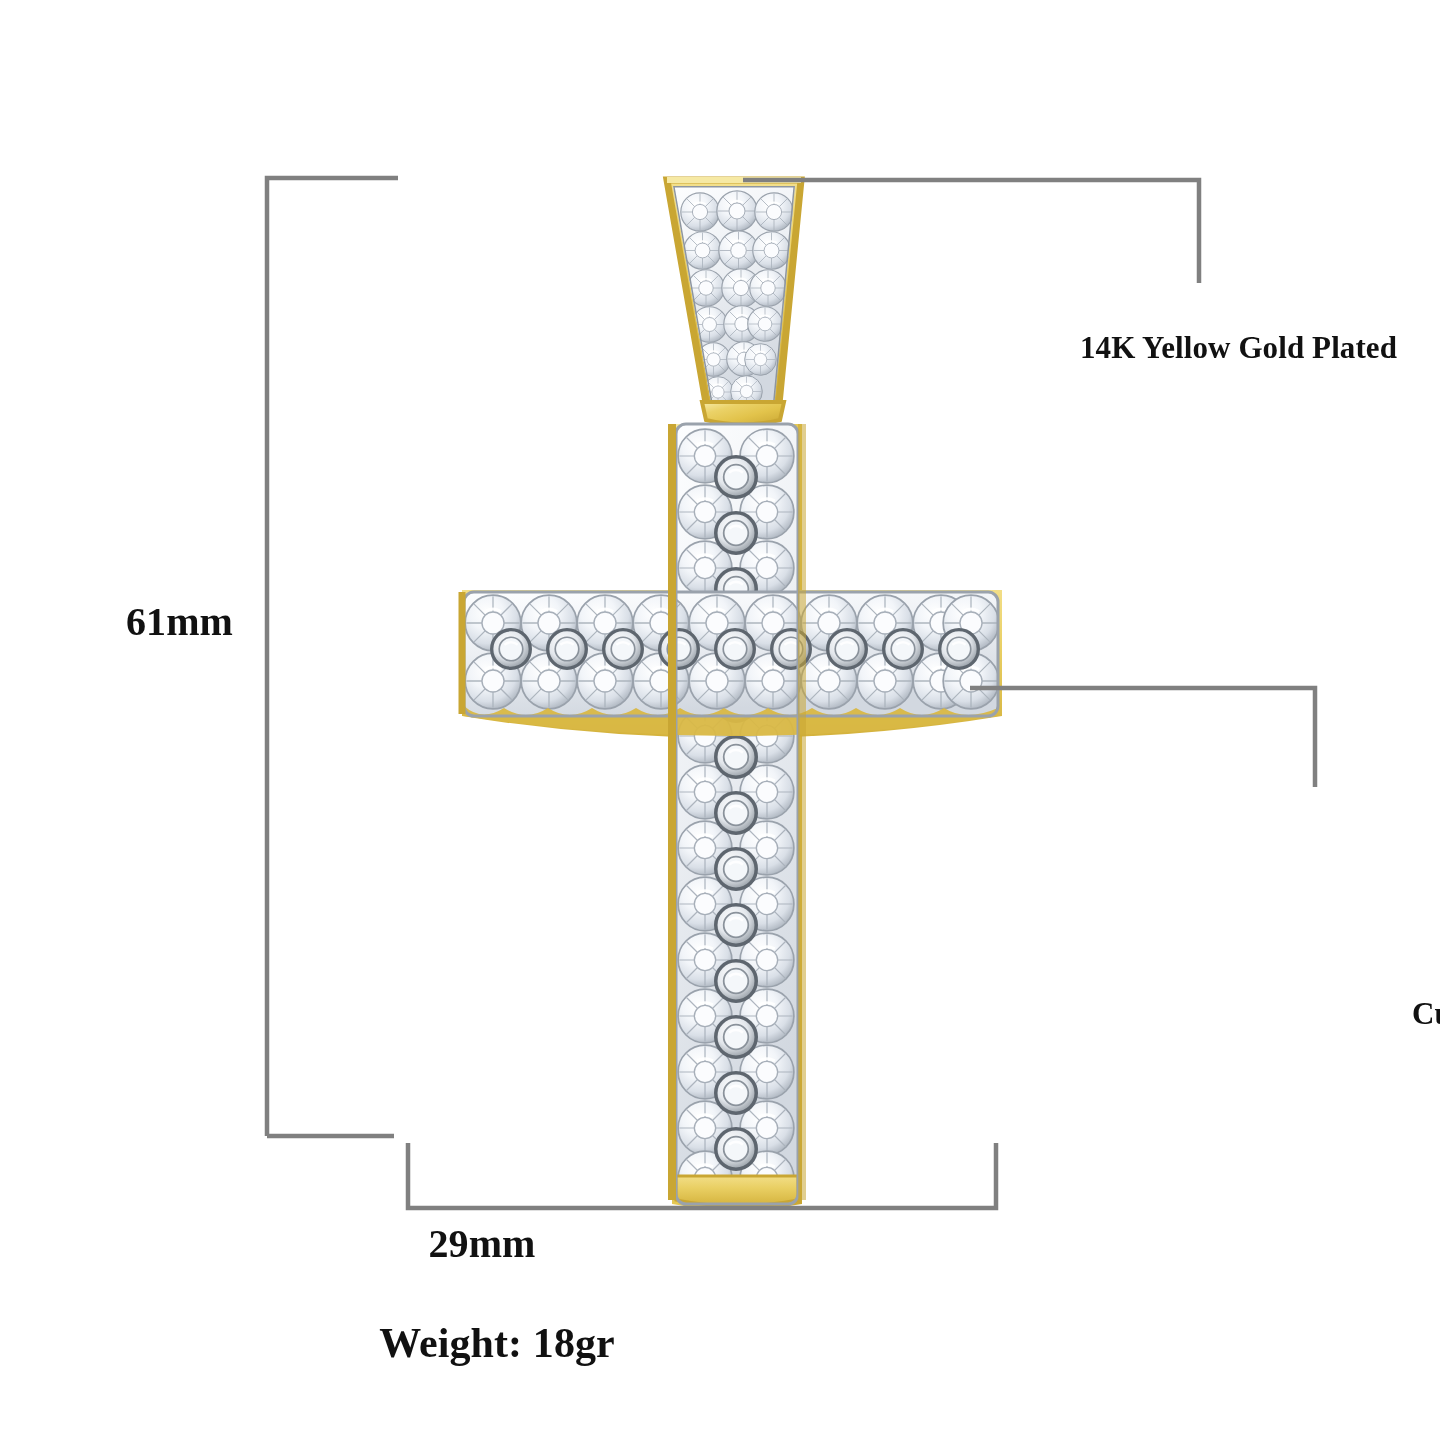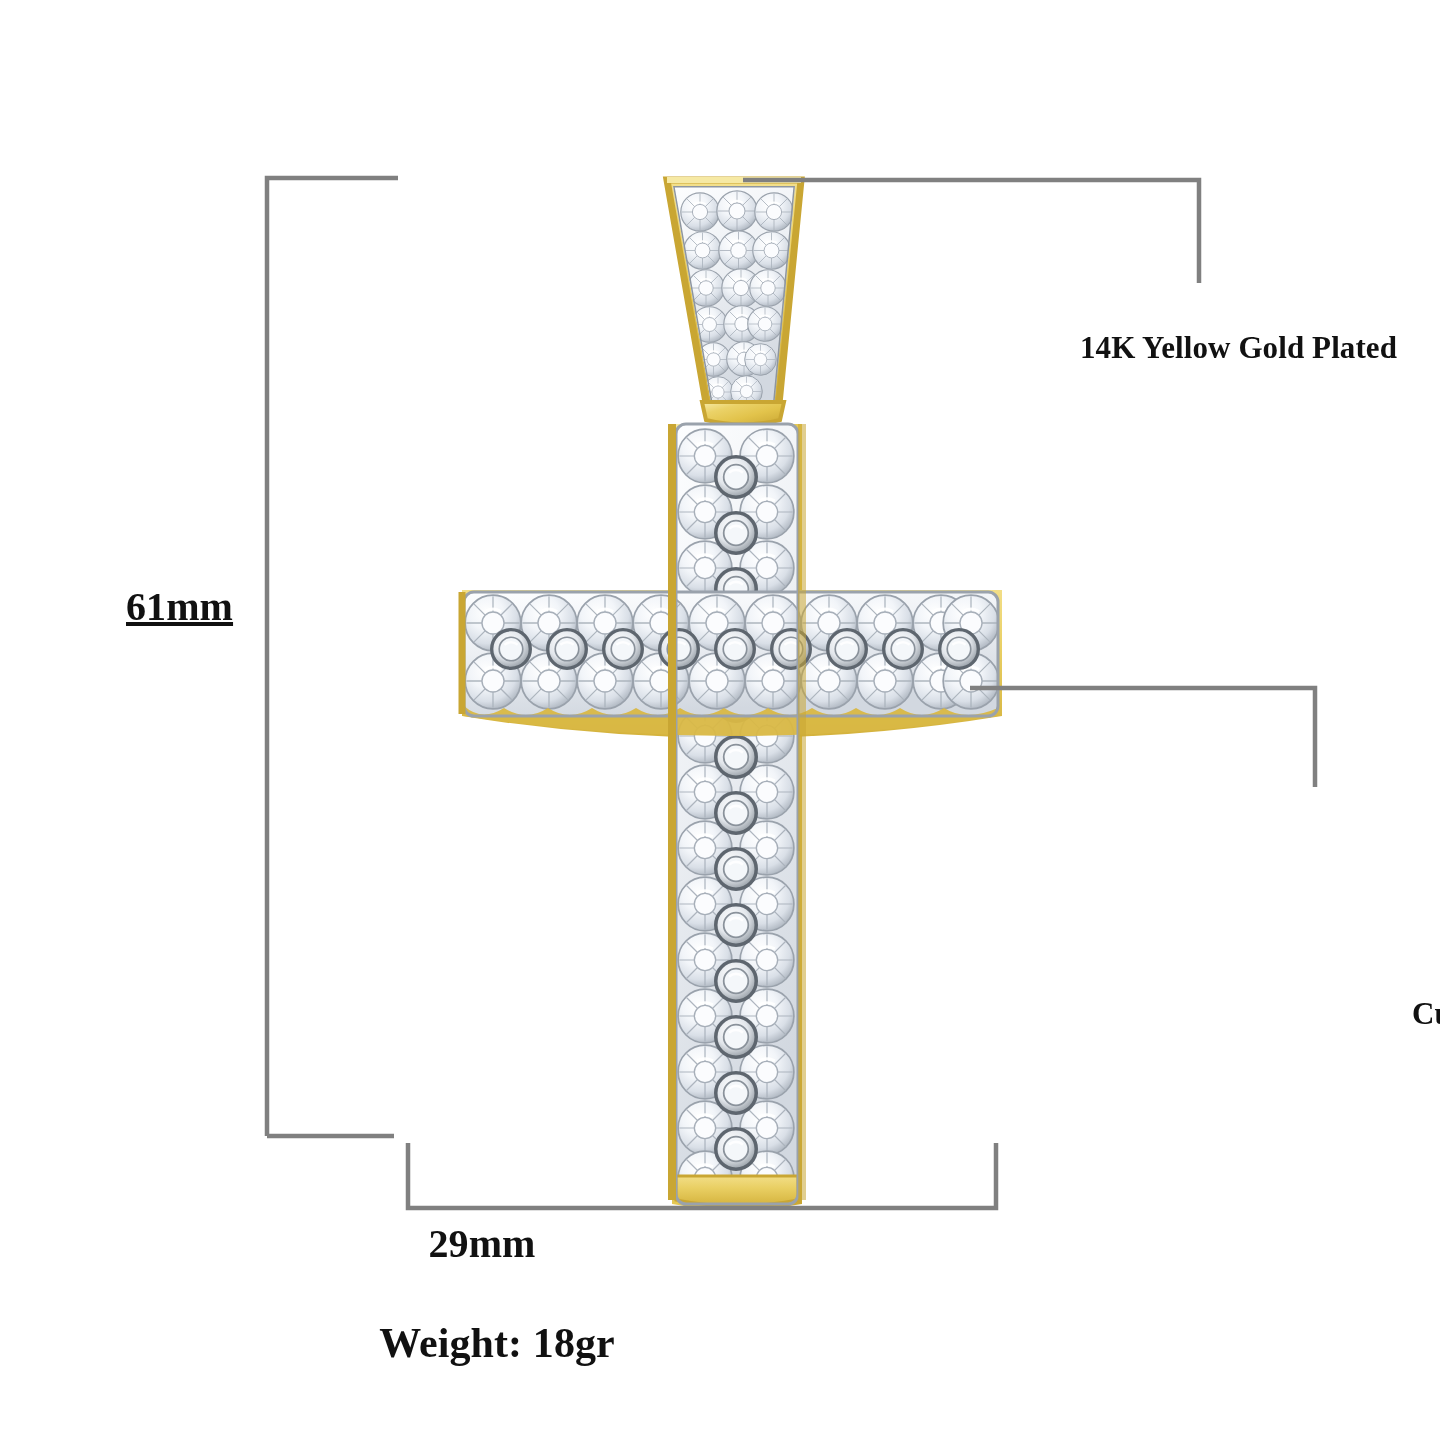--- a/index.html
+++ b/index.html
@@ -42,23 +42,22 @@
   .lbl-cz {
     left: 1440px;
     top: 806px;
     font-size: 31px;
     transform: translateX(-40px);
     text-align: right;
   }
   .lbl-cz span { display: block; }
   .lbl-h {
     left: 114px;
-    top: 583px;
+    top: 598px;
     font-size: 40px;
-    text-decoration: underline;
   }
   .lbl-w {
     left: 0;
     top: 1220px;
     width: 1440px;
     text-align: center;
     font-size: 40px;
     transform: translateX(-250px);
   }
   .lbl-weight {

